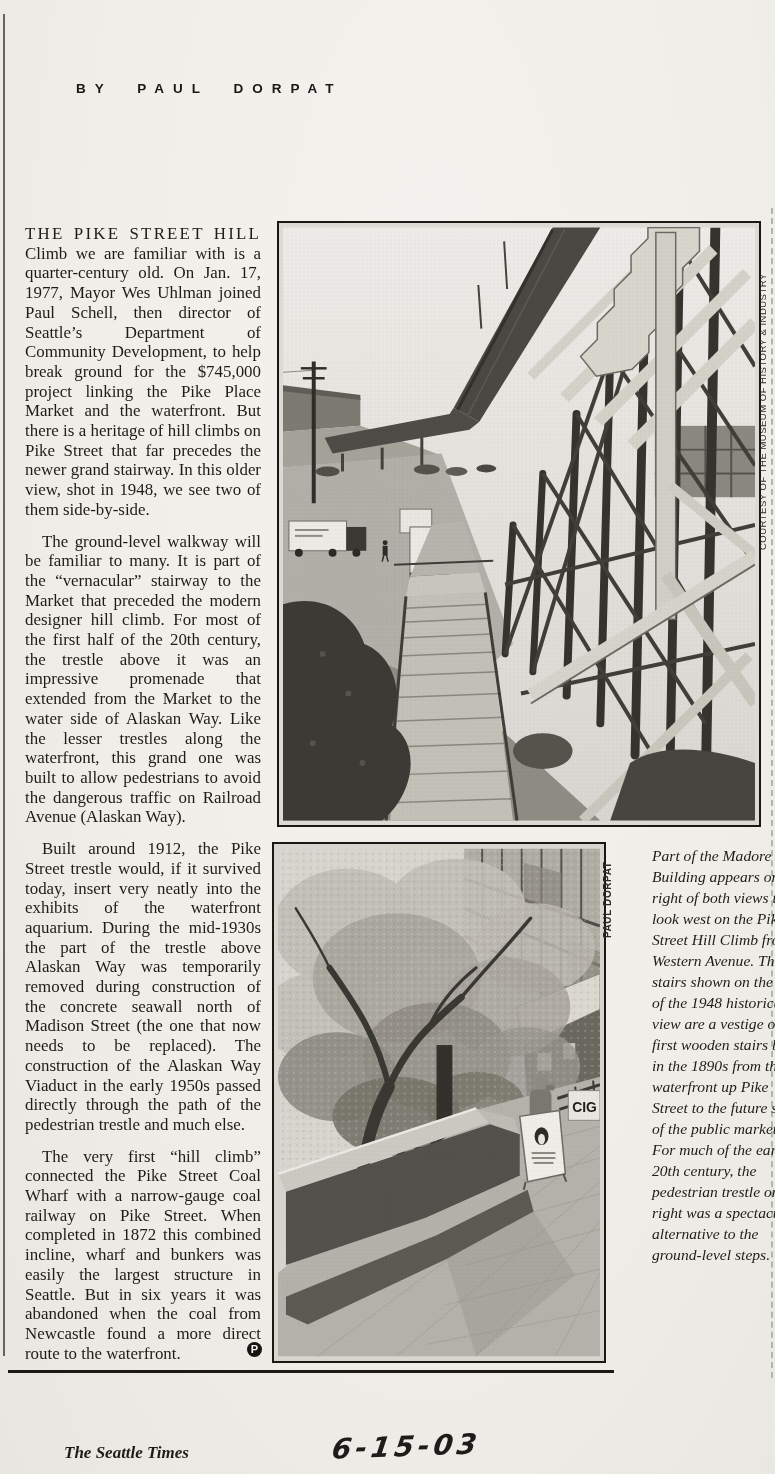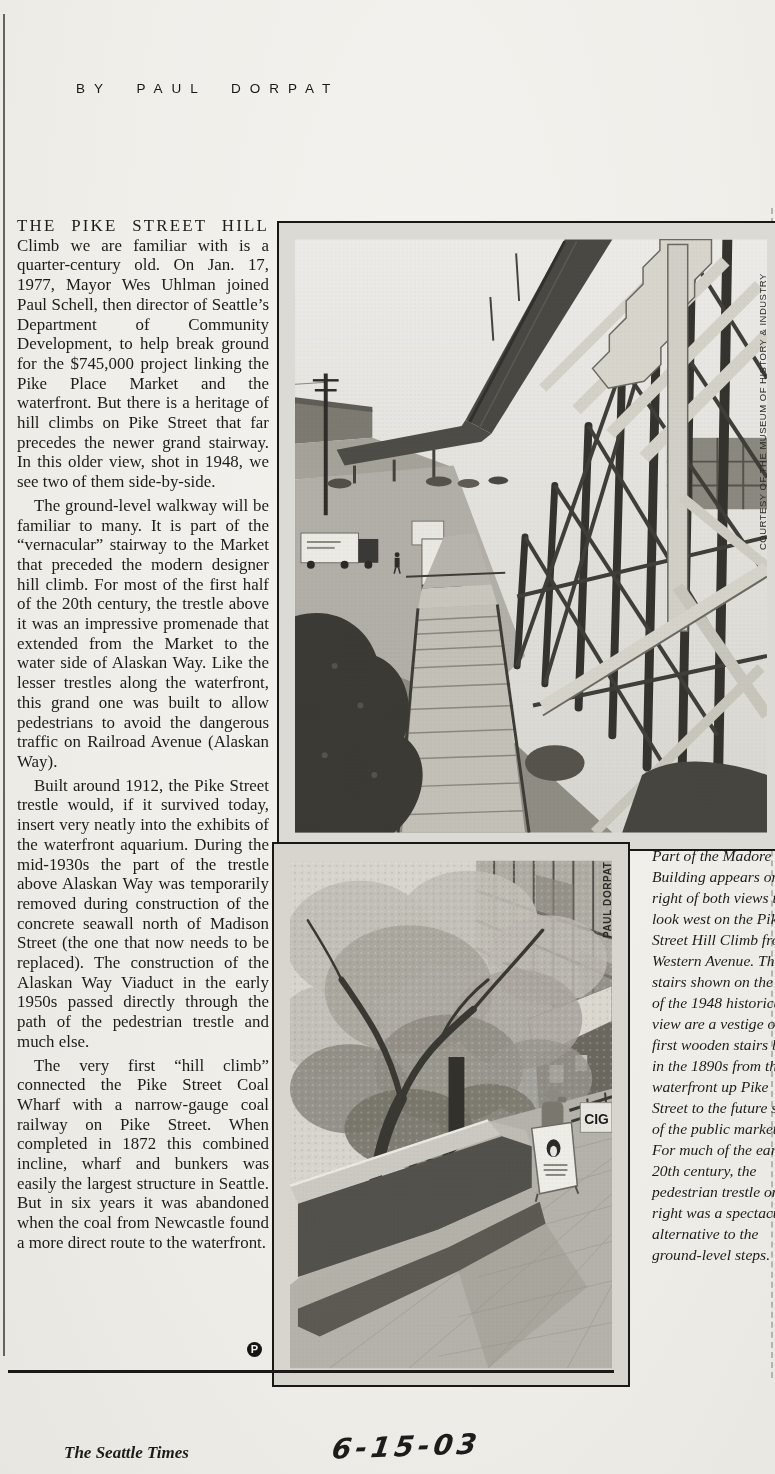--- a/index.html
+++ b/index.html
@@ -6,32 +6,32 @@
   .page{position:relative;width:775px;height:1474px;margin:0 auto;overflow:hidden;
     background:radial-gradient(ellipse at 55% 25%, #f4f2ee 0%, #f0eee9 55%, #e8e6e0 100%);
     color:#1c1b18;font-family:"Liberation Serif",serif;}
   .edge-left{position:absolute;left:3px;top:14px;width:2px;height:1342px;background:#44423e;opacity:.8;}
   .edge-right{position:absolute;right:2px;top:208px;height:1170px;width:0;border-left:2px dashed #b6b3ab;}
   .banner{position:absolute;left:32px;top:15px;width:236px;height:53px;background:#151412;
     display:flex;align-items:center;justify-content:center;}
   .banner span{color:#f5f4ef;font-family:"Liberation Serif",serif;font-size:42px;letter-spacing:2px;
     transform:scaleX(.8) scaleY(1.02);white-space:nowrap;}
   .byline{position:absolute;left:76px;top:81px;font-family:"Liberation Sans",sans-serif;
-    font-weight:normal;font-size:13.5px;letter-spacing:9px;word-spacing:12px;color:#191816;white-space:nowrap;}
+    font-weight:bold;font-size:13.5px;letter-spacing:9px;word-spacing:12px;color:#191816;white-space:nowrap;}
   .headline{position:absolute;left:20px;top:124px;font-size:77px;line-height:80px;font-weight:400;
     letter-spacing:-1px;color:#161514;white-space:nowrap;}
   .bodycol{position:absolute;left:13px;top:212px;width:260px;font-size:16.9px;line-height:19.7px;
     text-align:justify;color:#1d1c19;}
-  .bodycol p{margin:4px;}
+  .bodycol p{margin:12px;}
   .bodycol p + p{text-indent:17px;}
   .bodycol p.lead::first-line{letter-spacing:2.2px;}
   .endmark{position:absolute;left:247px;top:1342px;width:15px;height:15px;border-radius:50%;
     background:#151412;color:#f4f3ee;font-family:"Liberation Sans",sans-serif;font-size:11px;
     font-weight:bold;line-height:15px;text-align:center;}
-  figure{margin:0;padding:16px;}
+  figure{margin:0;padding:4px;}
   .photo-top{position:absolute;left:277px;top:221px;width:472px;height:594px;border:2px solid #191815;
     background:#dcdad4;}
   .photo-bottom{position:absolute;left:272px;top:842px;width:322px;height:509px;border:2px solid #191815;
     background:#d8d5cf;}
   .vcredit{position:absolute;font-family:"Liberation Sans",sans-serif;color:#2b2a27;
     transform:rotate(-90deg);transform-origin:0 0;white-space:nowrap;}
   .vcredit.courtesy{left:757px;top:550px;width:330px;font-size:9.5px;letter-spacing:.5px;}
   .vcredit.paul{left:602px;top:938px;width:96px;font-size:10px;letter-spacing:.6px;font-weight:bold;}
   .caption{position:absolute;left:652px;top:845px;width:152px;font-style:italic;font-weight:normal;
     font-size:15.6px;line-height:21px;color:#1d1c19;}

